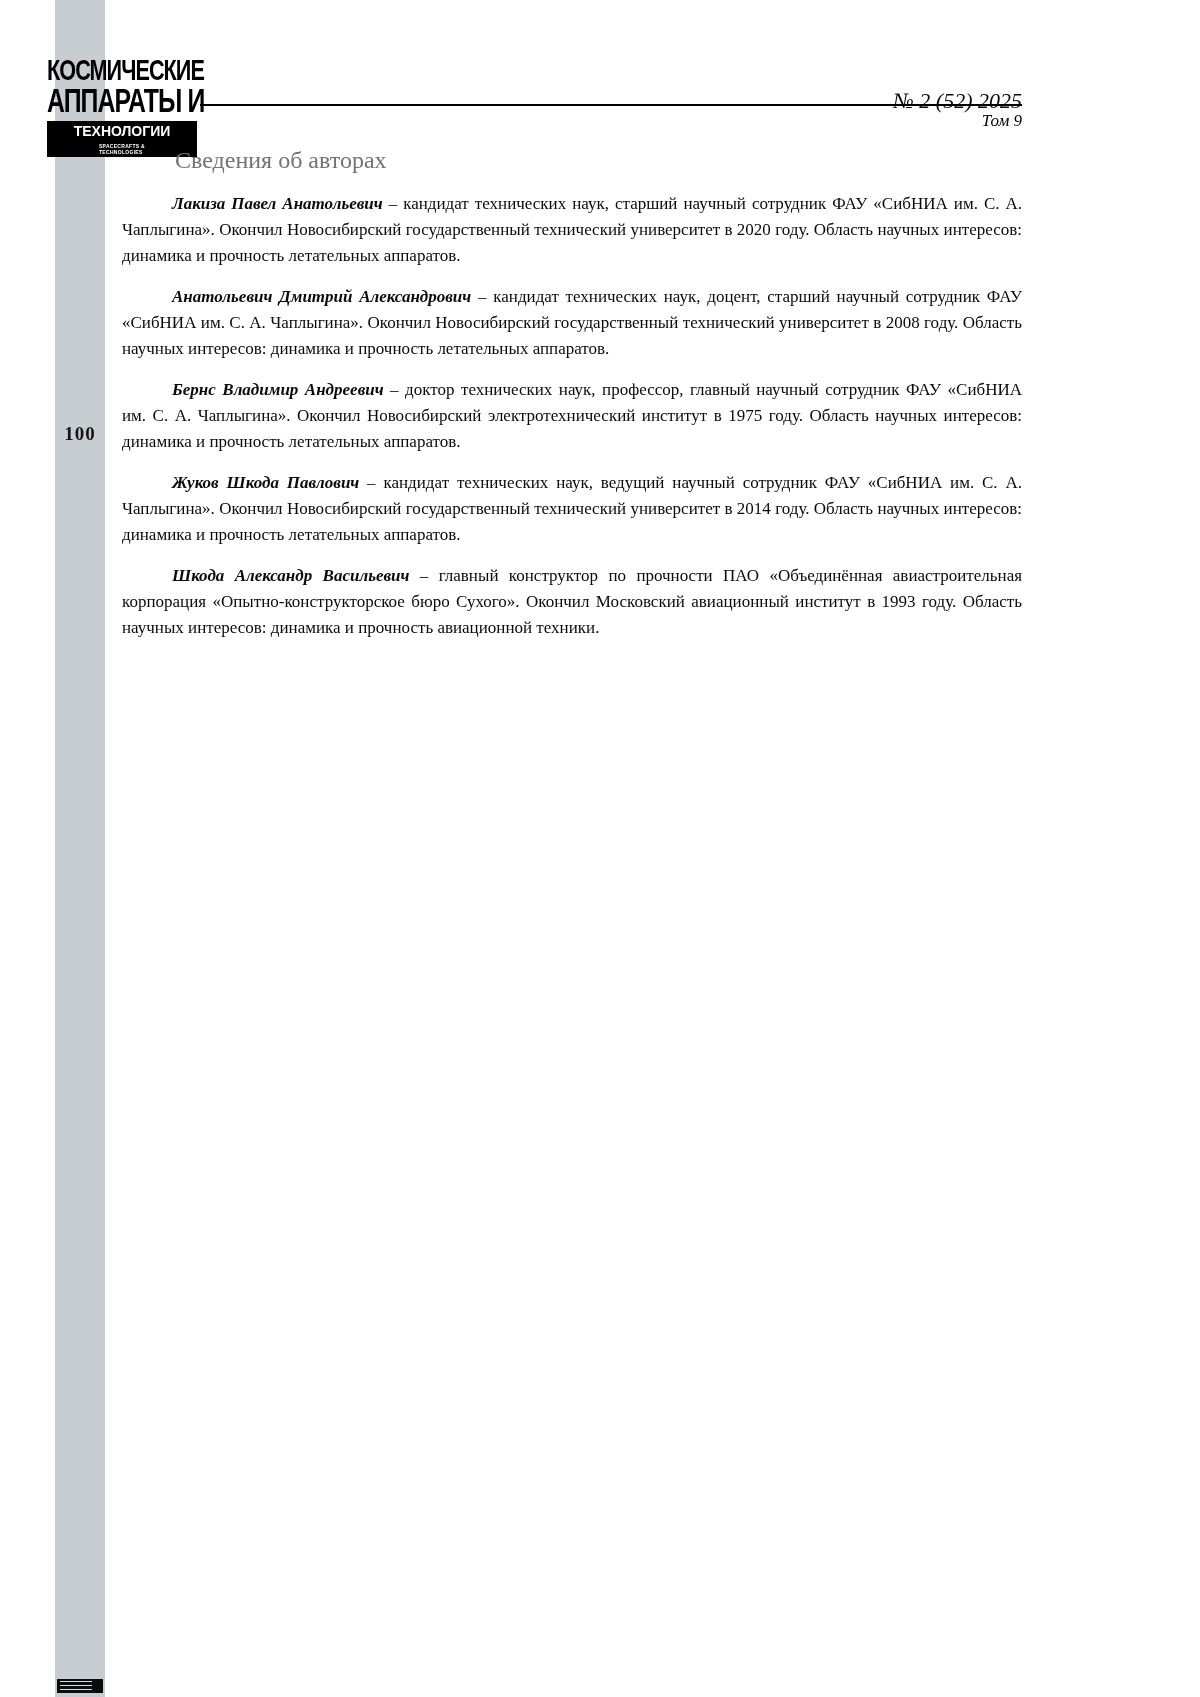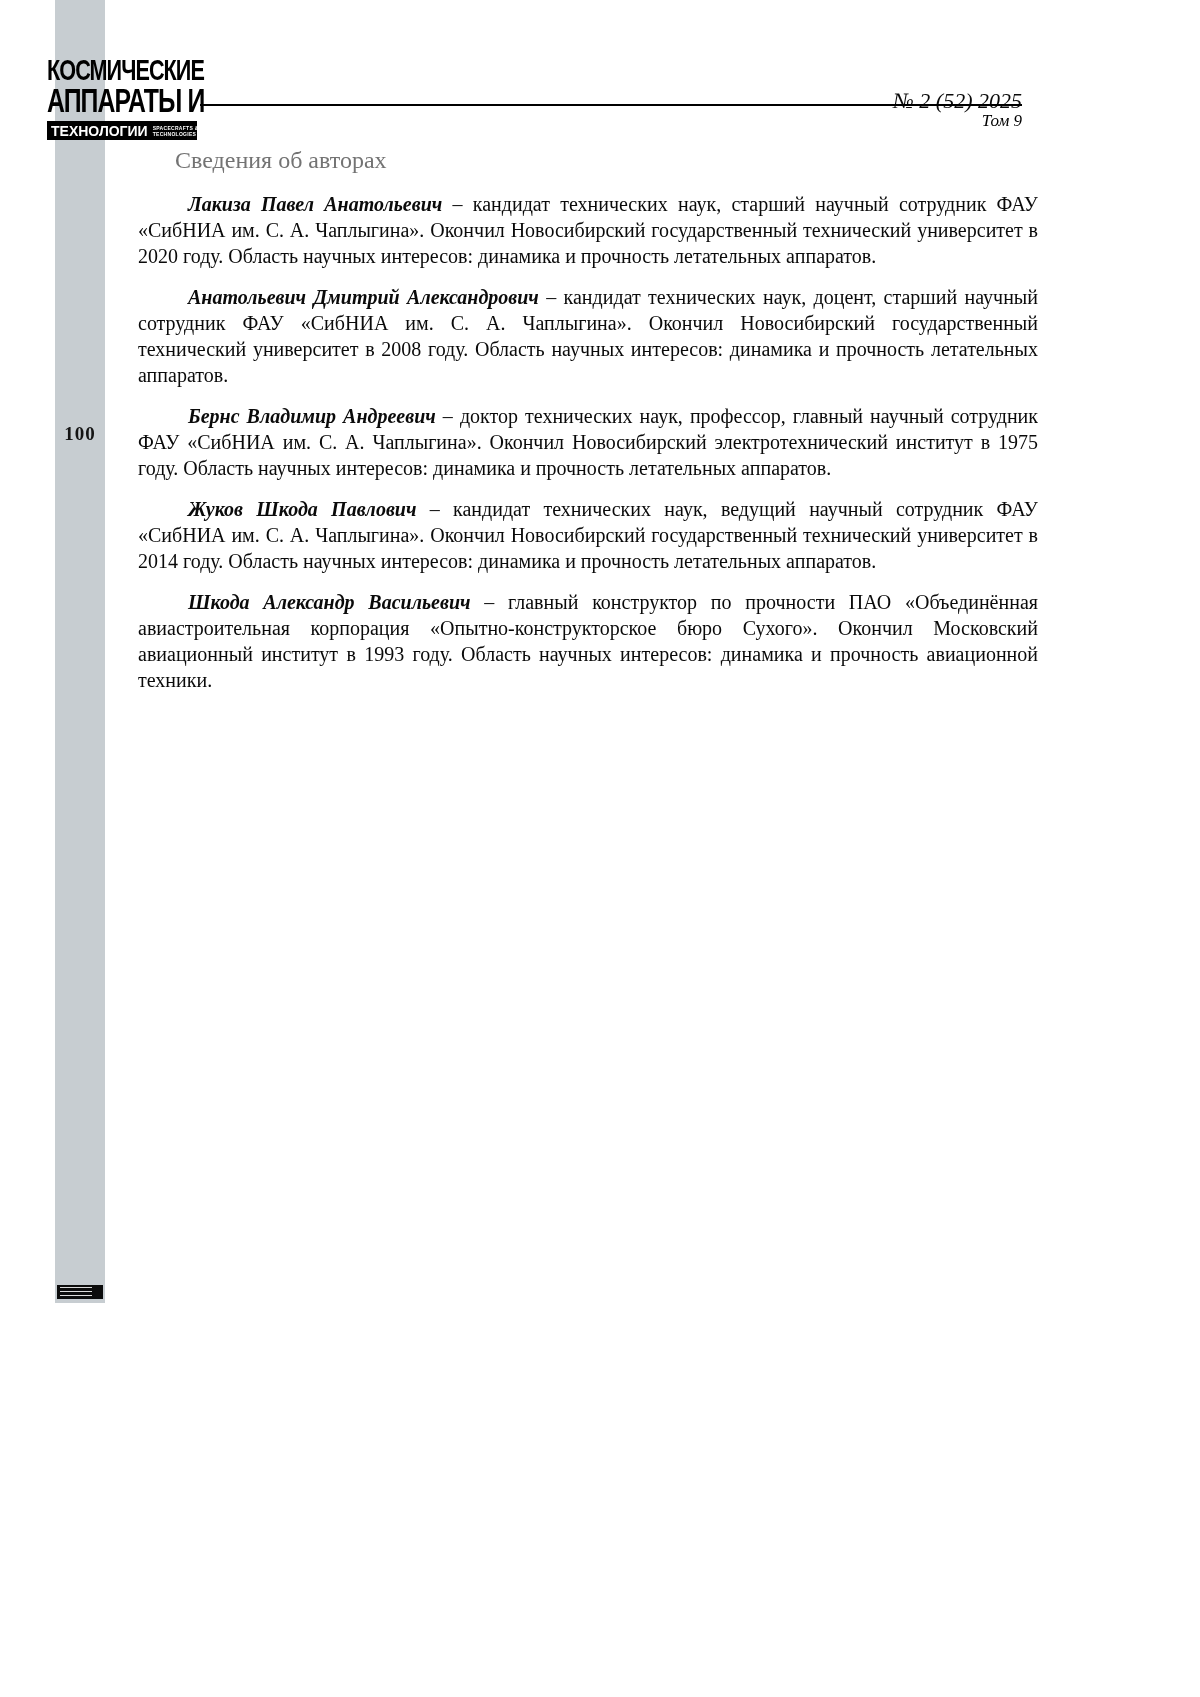--- a/index.html
+++ b/index.html
@@ -11,21 +11,21 @@
     background: #ffffff;
     font-family: "Liberation Serif", serif;
     color: #111;
     overflow: hidden;
   }
 
   
   .side-band {
     position: absolute;
     left: 55px; top: 0;
-    width: 50px; height: 1303px;
+    width: 50px; height: 1697px;
     background: #c7cdd1;
   }
   .page-number {
     margin-top: 423px;
     text-align: center;
     font-family: "Liberation Serif", serif;
     font-weight: bold;
     font-size: 19px;
     letter-spacing: 1px;
     color: #141414;
@@ -72,20 +72,21 @@
   }
   .logo-line3 {
     margin-top: 8px;
     background: #000;
     color: #fff;
     width: 150px;
     padding: 3px 4px 2px 4px;
     display: flex;
     align-items: center;
     gap: 5px;
+    flex-direction: column;
   }
   .l3-text {
     font-size: 14px;
     font-weight: 900;
     letter-spacing: 0;
     white-space: nowrap;
   }
   .l3-sub {
     display: flex;
     flex-direction: column;
@@ -136,25 +137,24 @@
     color: #737373;
   }
 
   
   .content {
     position: absolute;
     left: 122px;
     top: 191px;
     width: 900px;
     font-family: "Liberation Serif", serif;
-    font-size: 20px;
+    font-size: 17px;
     line-height: 26px;
     text-align: justify;
     color: #0a0a0a;
-    margin-left: 16px;
   }
   .content p.author-entry {
     margin: 0 0 15px 0;
     text-indent: 50px;
   }
   .author-name {
     font-style: italic;
     font-weight: bold;
   }
 </style>

